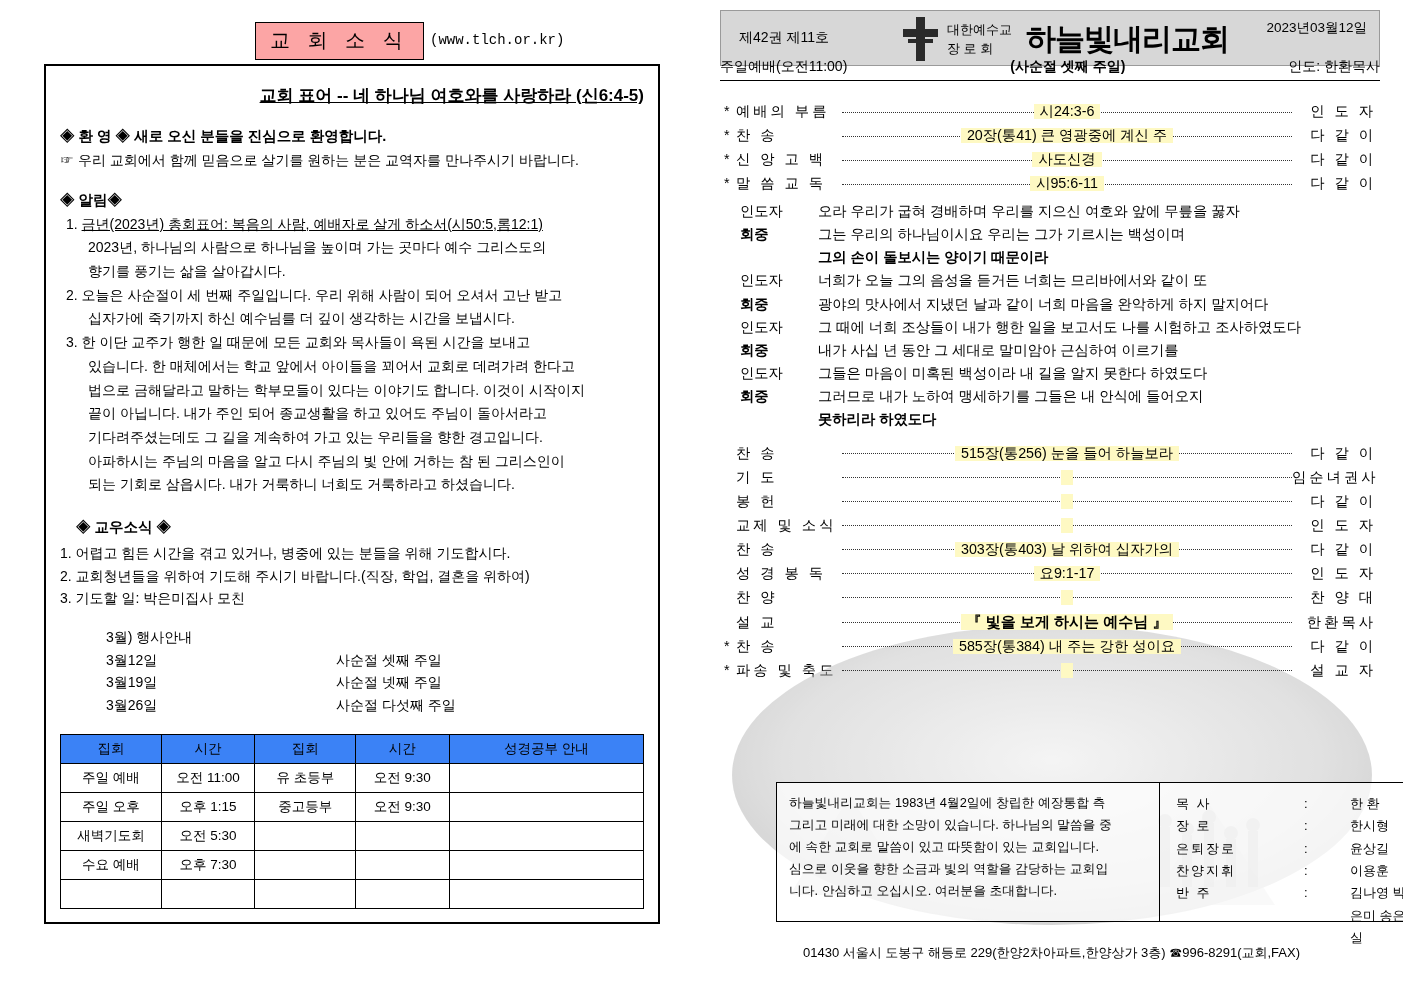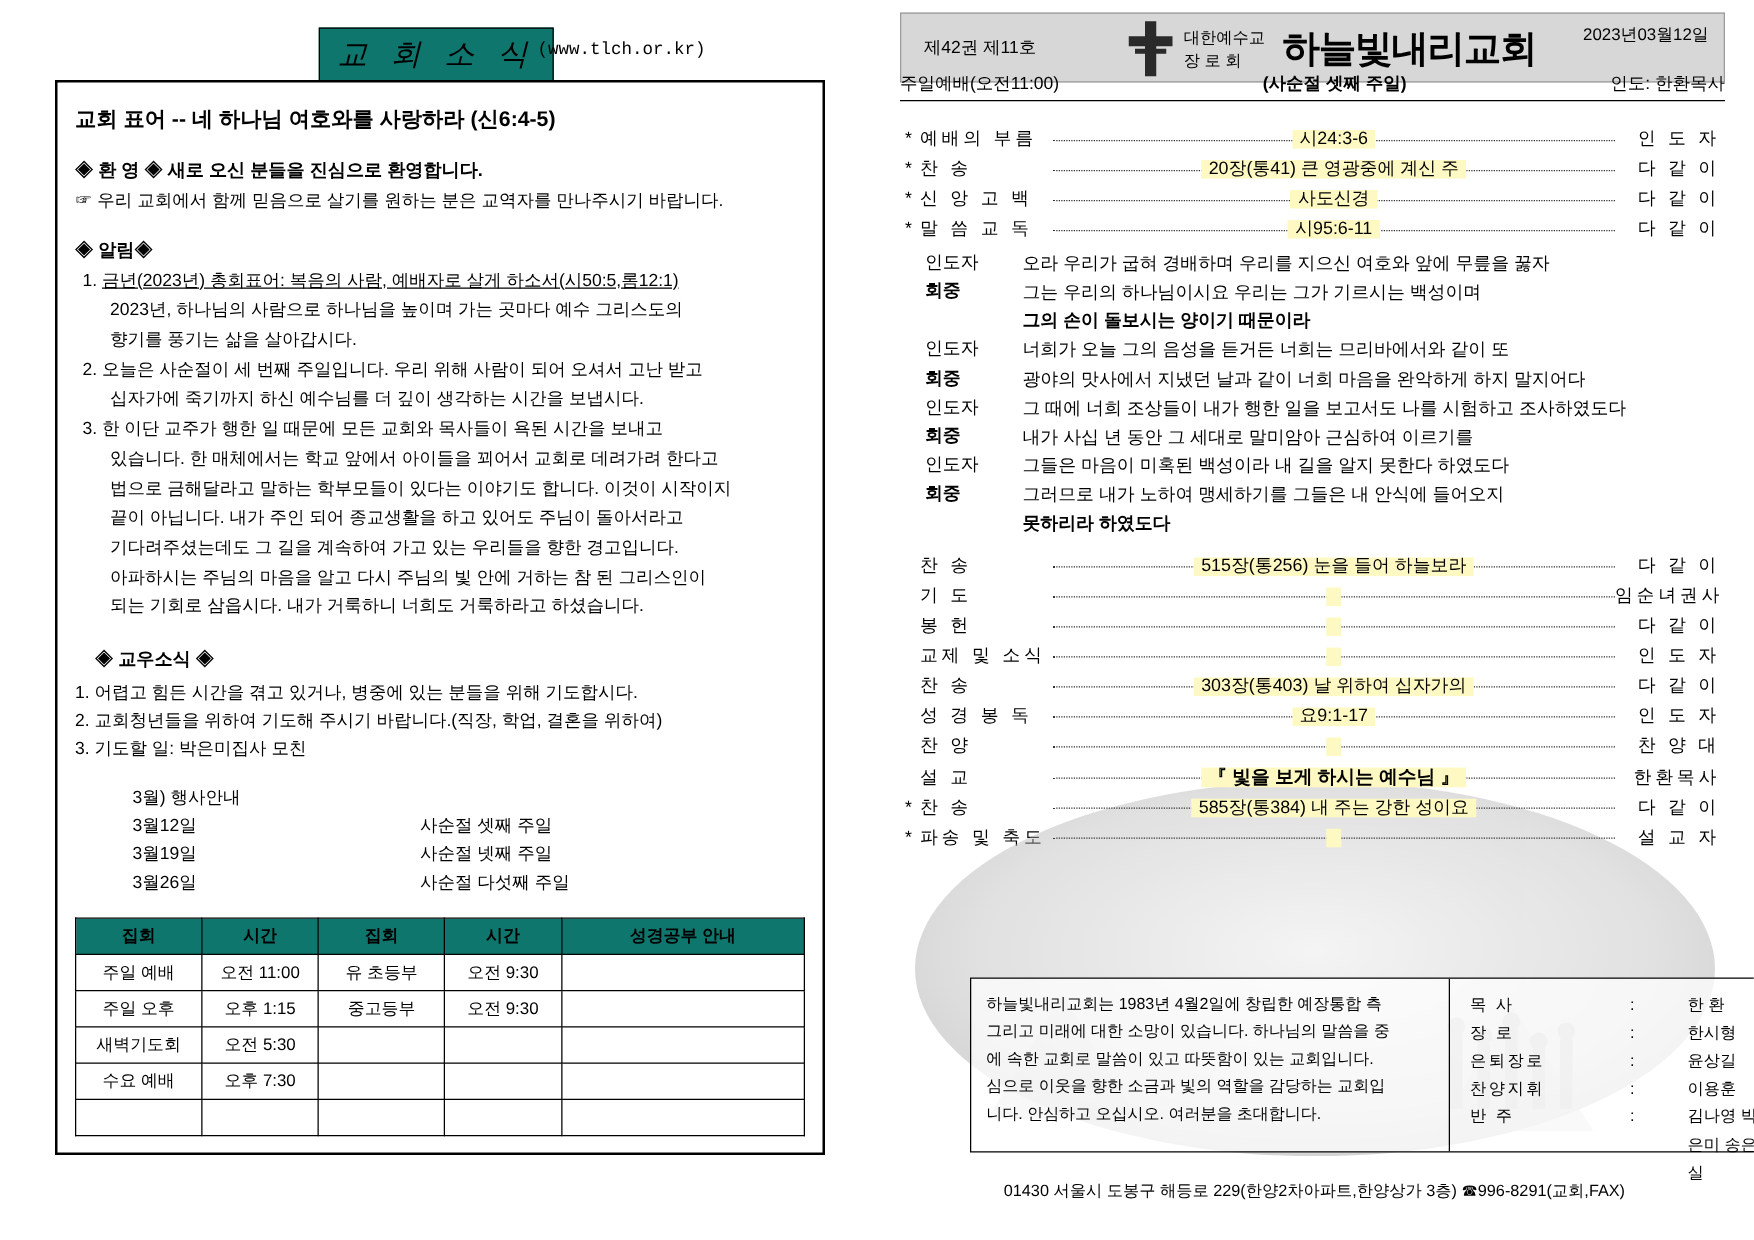--- a/index.html
+++ b/index.html
@@ -30,45 +30,45 @@
     position: absolute;
     left: 40px; top: 22px;
     width: 620px;
     height: 40px;
   }
   .title-box {
     position: absolute;
     left: 215px; top: 0px;
     border: 1px solid #000;
     padding: 4px 14px 5px 14px;
-    font-size: 24px;
+    font-size: 20px;
     letter-spacing: 6px;
     font-weight: normal;
-    background: #0f766e;
-    font-style: italic;
+    background: #fca5a5;
   }
   .site-url {
     position: absolute;
     left: 390px; top: 10px;
     font-size: 14px;
     font-family: "Liberation Mono", monospace;
   }
   .left-frame {
     position: absolute;
     left: 44px; top: 64px;
     width: 616px;
     height: 860px;
     border: 2px solid #000;
     box-sizing: border-box;
     padding: 10px 14px;
   }
   .slogan {
-    text-align: left;
+    text-align: right;
     font-size: 17px;
     font-weight: bold;
+    text-decoration: underline;
     margin: 8px 0 20px 0;
   }
   .sec-head {
     font-size: 14.5px;
     font-weight: bold;
     margin: 4px 0 4px 0;
   }
   .line {
     font-size: 14px;
     line-height: 1.55;
@@ -109,22 +109,22 @@
     margin-top: 18px;
     font-size: 13.5px;
   }
   table.schedule th, table.schedule td {
     border: 1px solid #000;
     height: 26px;
     text-align: center;
     font-weight: normal;
   }
   table.schedule thead th {
-    background: #0f766e;
-    font-weight: bold;
+    background: #3b82f6;
+    font-weight: normal;
   }
   .col-a { width: 100px; }
   .col-b { width: 92px; }
   .col-c { width: 100px; }
   .col-d { width: 92px; }
   .col-e { width: 196px; }
 
   
   .right-page {
     position: absolute;
@@ -213,21 +213,21 @@
     letter-spacing: 3px;
   }
   .resp {
     margin: 2px 0 14px 0;
     font-size: 14.3px;
   }
   .resp-row {
     display: flex;
     line-height: 1.62;
   }
-  .resp-row .role { width: 78px; padding-left: 16px; font-family: Liberation Mono, monospace; }
+  .resp-row .role { width: 78px; padding-left: 16px; }
   .resp-row .role.b { font-weight: bold; }
   .resp-row .body { flex: 1; }
   .resp-row .body.b { font-weight: normal; }
   .resp-cont { padding-left: 94px; font-weight: bold; line-height: 1.62; }
   .sermon .txt { font-weight: bold; font-size: 15px; }
 
   .bgphoto {
     position: absolute;
     left: 30px; top: 595px;
     width: 645px; height: 330px;

